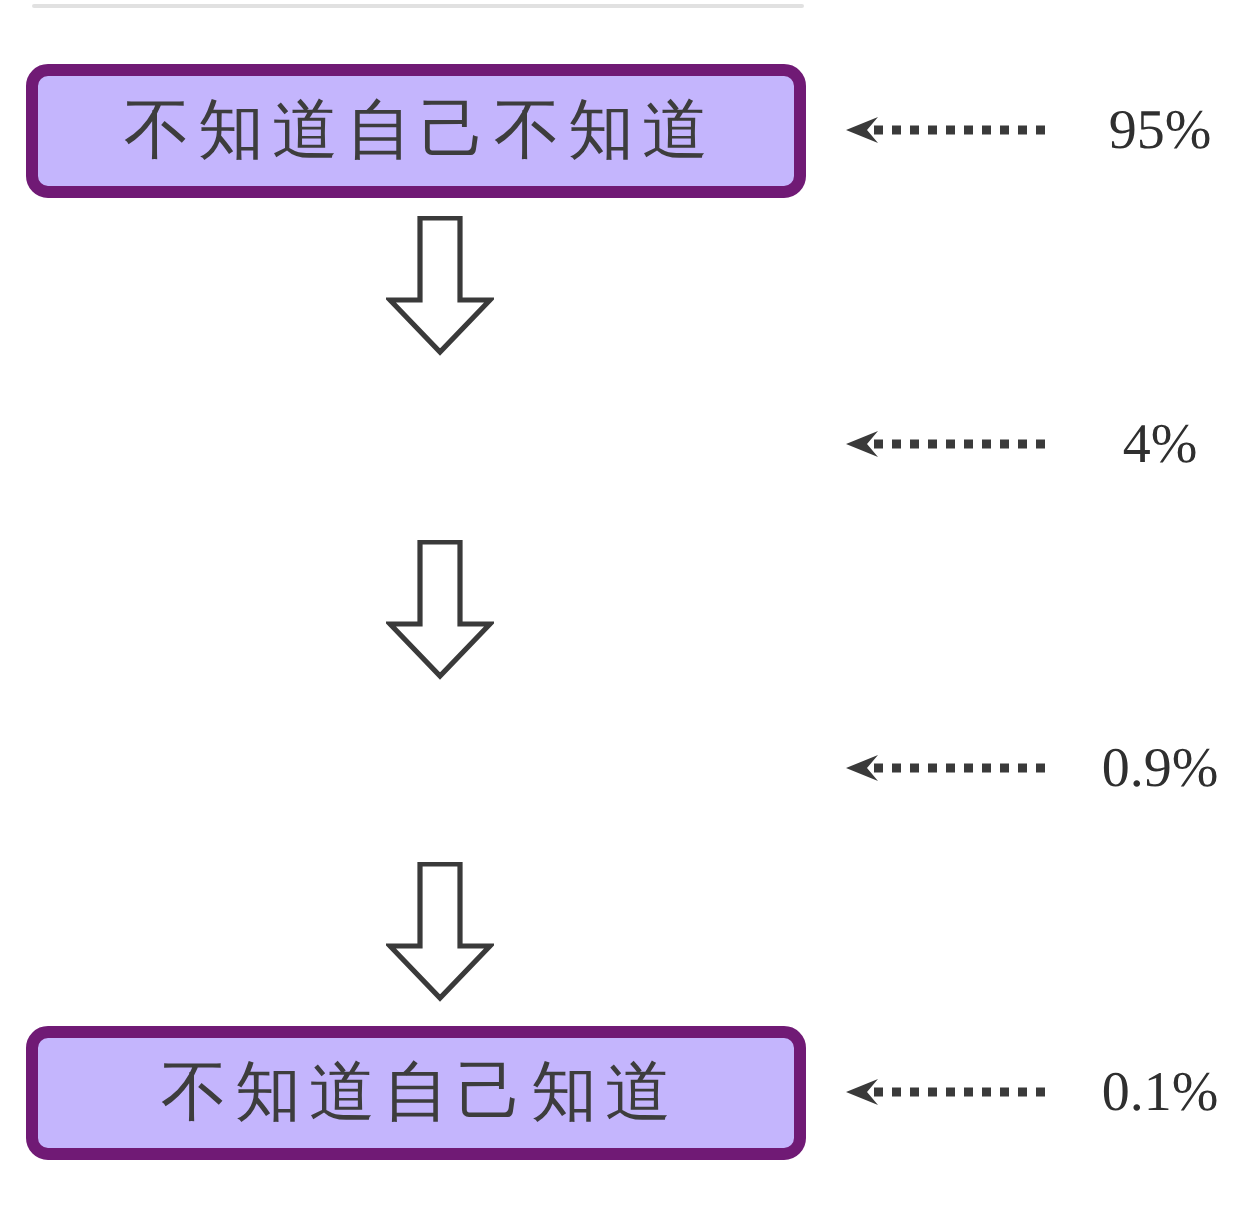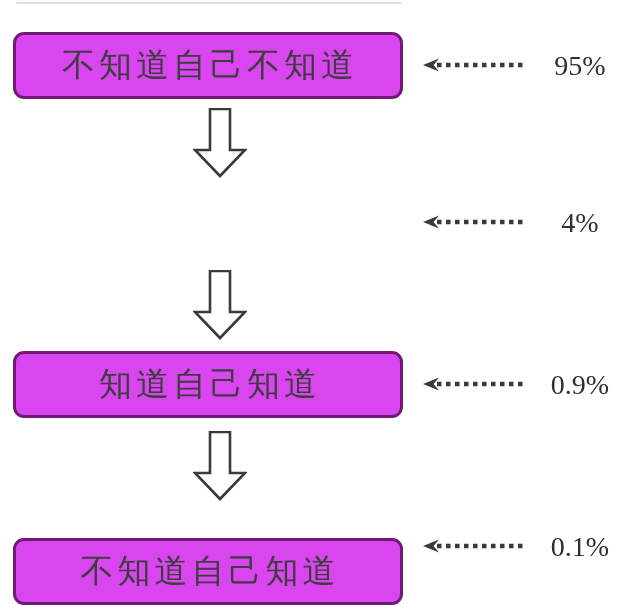--- a/index.html
+++ b/index.html
@@ -20,23 +20,23 @@
     background: #c9c9c9;
     opacity: 0.55;
     border-radius: 1px;
   }
   .flow-box {
     position: absolute;
     left: 13px;
     width: 390px;
     height: 67px;
     box-sizing: border-box;
-    border: 3px solid #701a75;
+    border: 6px solid #701a75;
     border-radius: 11px;
-    background: #d946ef;
+    background: #c4b5fd;
     display: flex;
     align-items: center;
     justify-content: center;
   }
   .box-label {
     font-size: 33px;
     font-weight: 500;
     letter-spacing: 4px;
     text-indent: 4px;
     color: #3d3d3d;
@@ -90,34 +90,31 @@
   <svg class="dotted-arrow" style="top:214px" viewBox="0 0 106 16">
     <polygon points="1,8 17,1.5 11.5,8 17,14.5" fill="#3a3a3a"></polygon>
     <line x1="15" y1="8" x2="104" y2="8" stroke-width="4.5" stroke-dasharray="4.5 4.5" stroke="#3a3a3a"></line>
   </svg>
   <div class="pct" style="top:189px">4%</div>
 
   <svg class="down-arrow" style="top:270px" viewBox="0 0 54 70">
     <path d="M17 1 H37 V42 H52 L27 68 L2 42 H17 Z" fill="none" stroke-width="2.6" stroke-linejoin="miter" stroke="#3a3a3a"></path>
   </svg>
 
-  <div class="flow-box" style="top:351px">
-    <span class="box-label">知道自己知道</span>
-  </div>
   <svg class="dotted-arrow" style="top:376px" viewBox="0 0 106 16">
     <polygon points="1,8 17,1.5 11.5,8 17,14.5" fill="#3a3a3a"></polygon>
     <line x1="15" y1="8" x2="104" y2="8" stroke-width="4.5" stroke-dasharray="4.5 4.5" stroke="#3a3a3a"></line>
   </svg>
   <div class="pct" style="top:351px">0.9%</div>
 
   <svg class="down-arrow" style="top:431px" viewBox="0 0 54 70">
     <path d="M17 1 H37 V42 H52 L27 68 L2 42 H17 Z" fill="none" stroke-width="2.6" stroke-linejoin="miter" stroke="#3a3a3a"></path>
   </svg>
 
-  <div class="flow-box" style="top:538px">
+  <div class="flow-box" style="top:513px">
     <span class="box-label">不知道自己知道</span>
   </div>
   <svg class="dotted-arrow" style="top:538px" viewBox="0 0 106 16">
     <polygon points="1,8 17,1.5 11.5,8 17,14.5" fill="#3a3a3a"></polygon>
     <line x1="15" y1="8" x2="104" y2="8" stroke-width="4.5" stroke-dasharray="4.5 4.5" stroke="#3a3a3a"></line>
   </svg>
   <div class="pct" style="top:513px">0.1%</div>
 
 </div>
 

